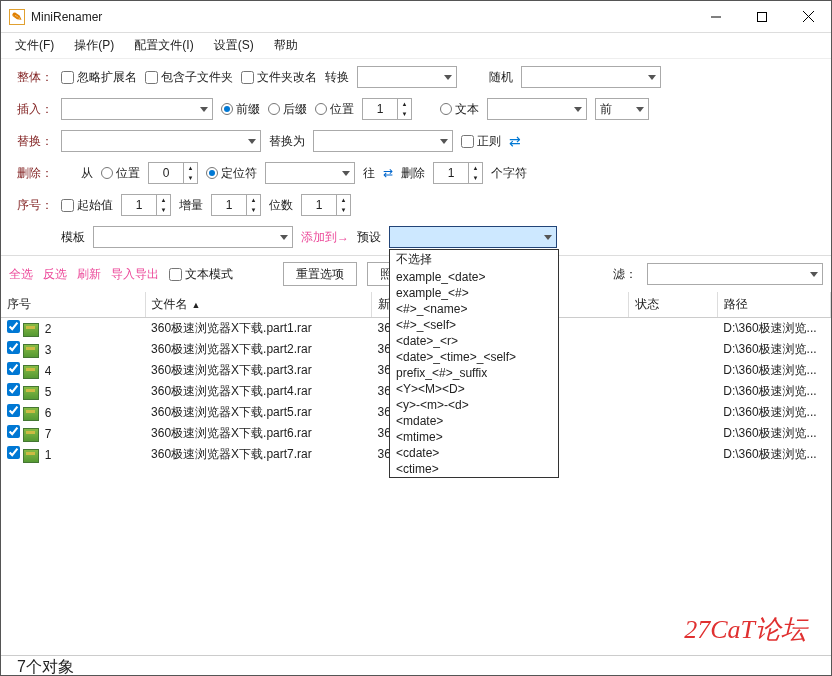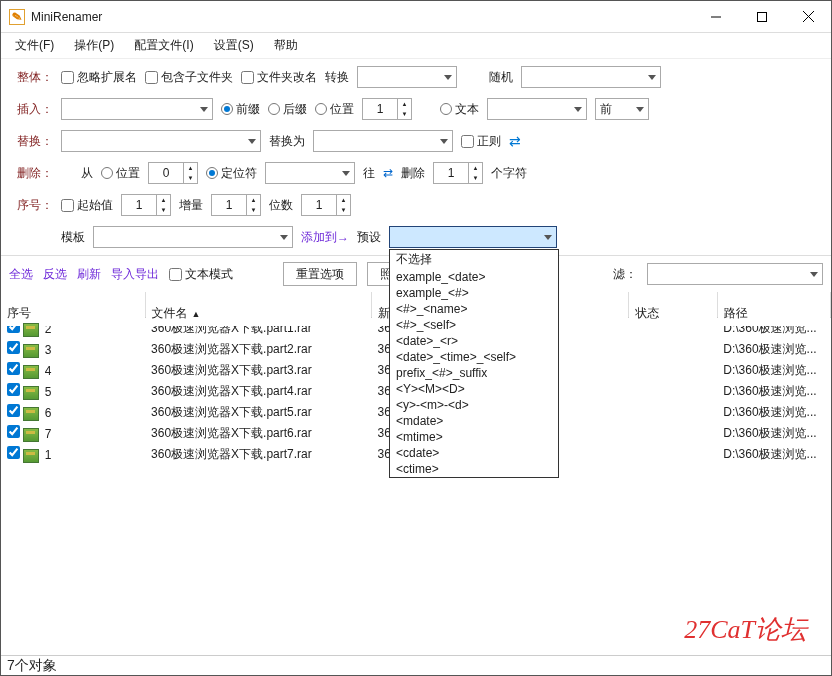--- a/index.html
+++ b/index.html
@@ -24,38 +24,38 @@
 .combo.med{width:100px}
 .combo.sm{width:54px}
 .arrow-down{width:0;height:0;border-left:4px solid transparent;border-right:4px solid transparent;border-top:5px solid #555}
 .radio{display:flex;align-items:center;gap:3px}
 .radio .dot{width:12px;height:12px;border:1px solid #777;border-radius:50%;display:flex;align-items:center;justify-content:center}
 .radio.on .dot::after{content:"";width:6px;height:6px;border-radius:50%;background:#0078d4}
 .spin{display:flex;align-items:center;border:1px solid #aaa;height:22px}
 .spin input{border:none;width:34px;text-align:center;outline:none}
 .spin .btns{display:flex;flex-direction:column;width:14px;border-left:1px solid #aaa}
 .spin .btns span{height:10px;font-size:6px;display:flex;align-items:center;justify-content:center;cursor:pointer}
-.link{color:#6d28d9;cursor:pointer}
+.link{color:#ec4899;cursor:pointer}
 .link.blue-arrow{color:#0066cc}
 .swap-icon{color:#0078d4;font-size:14px}
 .btn{border:1px solid #aaa;height:24px;padding:0 12px;background:#fff;cursor:pointer}
 .preset-combo{border:1px solid #247;background:#cde8ff;width:168px;height:22px;display:flex;align-items:center;justify-content:flex-end;padding:0 4px;position:relative}
 .dropdown{position:absolute;top:22px;left:-1px;width:170px;background:#fff;border:1px solid #333;z-index:10}
 .dd-item{padding:1px 6px;cursor:pointer;white-space:nowrap}
 .actions{display:flex;align-items:center;gap:10px;padding:6px 8px}
 .table-wrap{flex:1;overflow:auto;position:relative}
 table{width:100%;border-collapse:collapse}
-th{text-align:left;padding:4px 6px;font-weight:normal;border-right:1px solid #ddd;border-bottom:1px solid #ccc;background:#fff;position:sticky;top:9px}
+th{text-align:left;padding:4px 6px;font-weight:normal;border-right:1px solid #ddd;border-bottom:1px solid #ccc;background:#fff;position:sticky;top:0}
 td{padding:2px 6px;white-space:nowrap;overflow:hidden;text-overflow:ellipsis}
 .row-chk{accent-color:#0078d4}
 .file-ico{display:inline-block;width:16px;height:14px;background:linear-gradient(#8b4,#593);border:1px solid #473;vertical-align:middle;margin-right:2px;position:relative}
 .file-ico::after{content:"";position:absolute;left:2px;top:2px;width:9px;height:3px;background:#cb4}
 .sort-ind{font-size:9px;margin-left:4px}
 .watermark{position:absolute;right:24px;bottom:8px;font-family:cursive,"Comic Sans MS";font-size:26px;color:#e03030;font-style:italic;pointer-events:none}
-.status{height:20px;border-top:1px solid #ccc;padding:1px 6px;font-size:14px}
+.status{height:20px;border-top:1px solid #ccc;padding:1px 16px;font-size:16px}
 .col-idx{width:140px}.col-fn{width:220px}.col-nf{width:250px}.col-st{width:86px}.col-path{width:110px}
 </style>
 </head>
 <body>
 
 <div class="titlebar">
   <div class="app-icon">
       <span>✎</span>
     </div>
   <div class="title">MiniRenamer</div>

